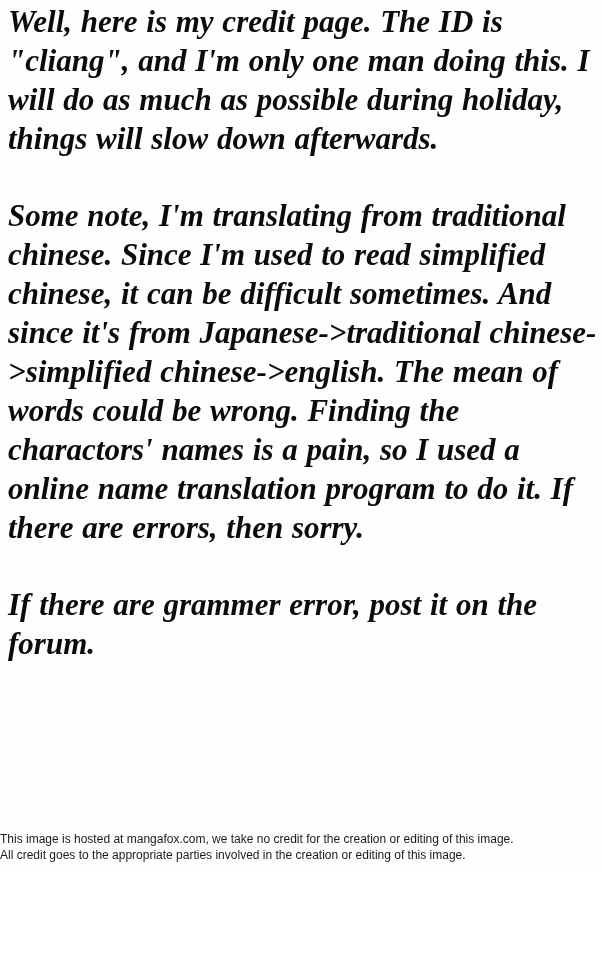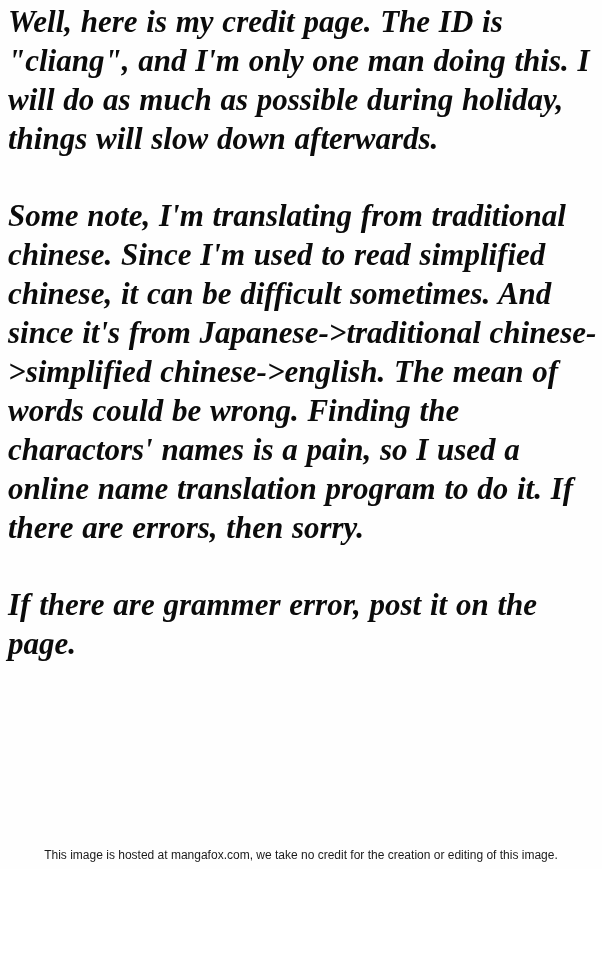--- a/index.html
+++ b/index.html
@@ -33,33 +33,33 @@
     word-spacing: 1px;
   }
   .content p:last-child {
     margin-bottom: 0;
   }
   .footer {
     position: absolute;
     left: 0;
     right: 0;
     bottom: 6px;
-    text-align: center;
     font-family: "Liberation Sans", "DejaVu Sans", sans-serif;
     font-size: 12px;
     line-height: 16px;
     color: #1a1a1a;
   }
 </style>
 </head>
 <body>
 
 <div class="page">
   <div class="content">
     <p>Well, here is my credit page. The ID is "cliang", and I'm only one man doing this. I will do as much as possible during holiday, things will slow down afterwards.</p>
     <p>Some note, I'm translating from traditional chinese. Since I'm used to read simplified chinese, it can be difficult sometimes. And since it's from Japanese-&gt;traditional chinese-&gt;simplified chinese-&gt;english. The mean of words could be wrong. Finding the charactors' names is a pain, so I used a online name translation program to do it. If there are errors, then sorry.</p>
-    <p>If there are grammer error, post it on the page.</p>
+    <p>If there are grammer error, post it on the forum.</p>
   </div>
 
   <div class="footer">
     <div>This image is hosted at mangafox.com, we take no credit for the creation or editing of this image.</div>
+    <div>All credit goes to the appropriate parties involved in the creation or editing of this image.</div>
   </div>
 </div>
 
 </body></html>

